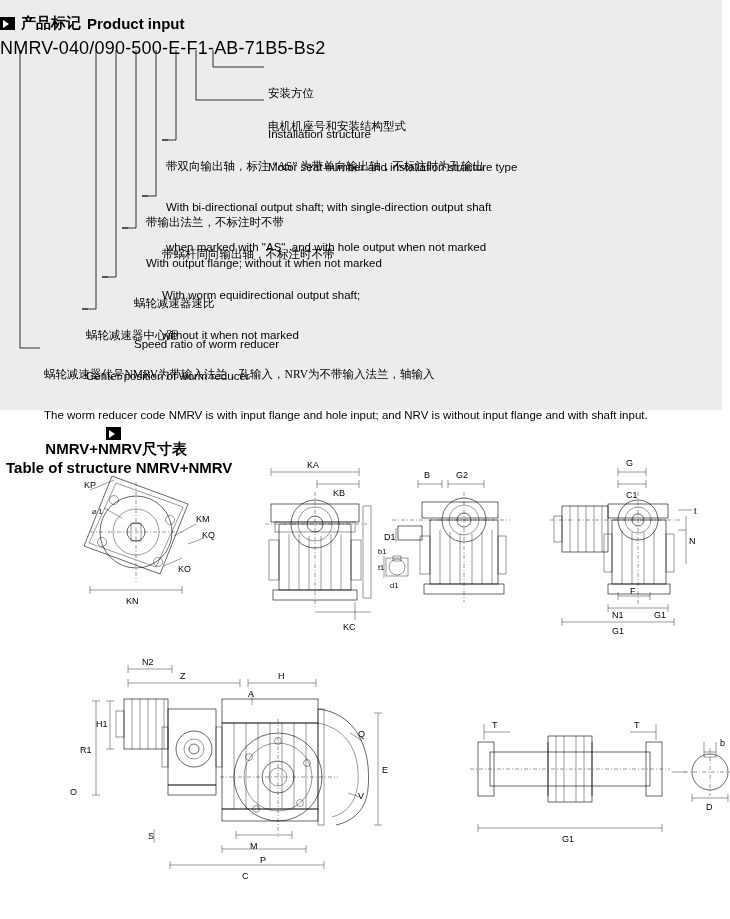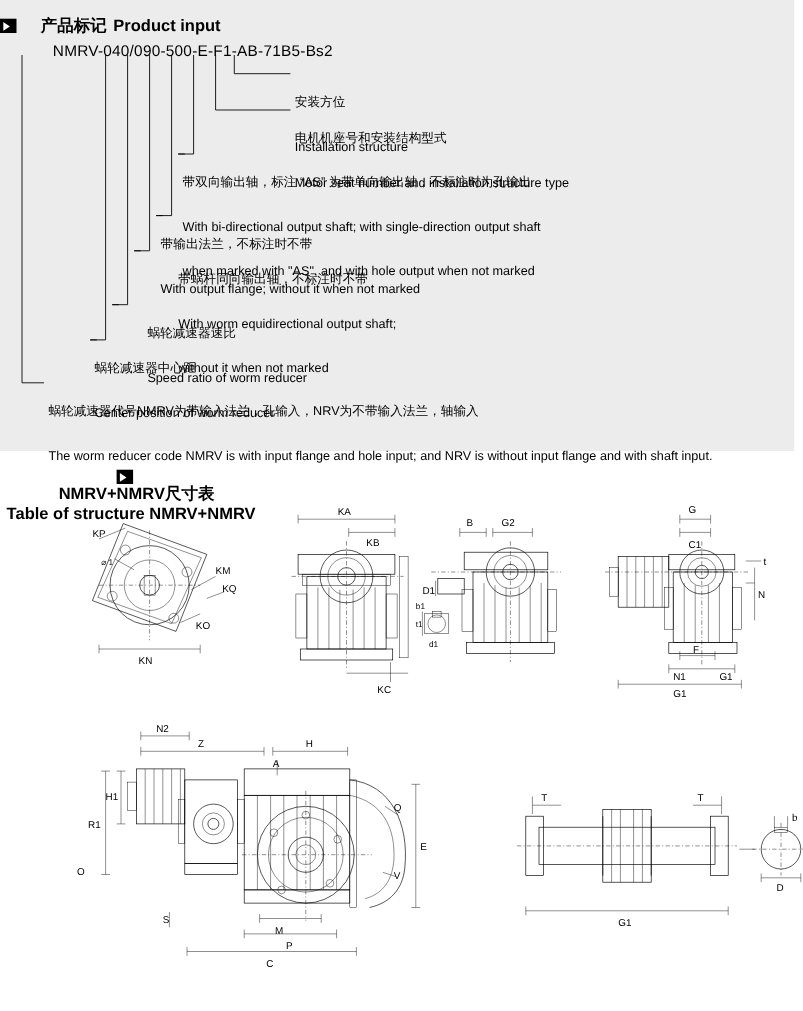--- a/index.html
+++ b/index.html
@@ -34,46 +34,45 @@
   }
   .sec-head .arrow-badge::after {
     content: "";
     position: absolute;
     left: 3px; top: 2.5px;
     width: 0; height: 0;
     border-left: 6px solid #fff;
     border-top: 4px solid transparent;
     border-bottom: 4px solid transparent;
   }
-  .sec-head .cn { font-size: 15px; font-weight: bold; margin-left: 16px; }
+  .sec-head .cn { font-size: 15px; font-weight: bold; }
   .sec-head .en { font-size: 15px; font-weight: bold; margin-left: 6px; }
 
   #head1 { left: 0px; top: 14px; }
   #head2 { left: 0px; top: 427px; flex-direction: column; }
 
   .code-line {
     position: absolute;
     left: 0px; top: 38px;
-    font-size: 14px;
+    font-size: 18px;
     letter-spacing: 0.2px;
     white-space: nowrap;
-    padding-left: 48px;
   }
 
   
   .lines { position: absolute; left: 0; top: 0; width: 722px; height: 410px; }
 
   
   .ann {
     position: absolute;
     font-size: 11.5px;
     line-height: 13.5px;
     white-space: pre;
   }
-  .ann .cn { display: block; font-size: 11.5px; }
+  .ann .cn { display: block; font-size: 11.5px; font-family: Liberation Serif, serif; }
   .ann .en { display: block; font-size: 11.5px; }
 
   
   .draw-area { position: absolute; left: 0; top: 452px; width: 730px; height: 467px; }
   .draw-area svg { display: block; }
 
   .lbl { font-family: "Liberation Sans", sans-serif; font-size: 9px; fill: #000; }
   .lbl-sm { font-family: "Liberation Sans", sans-serif; font-size: 7.5px; fill: #000; }
   .ln { stroke: #000; fill: none; }
   .thin { stroke-width: 0.6; }

